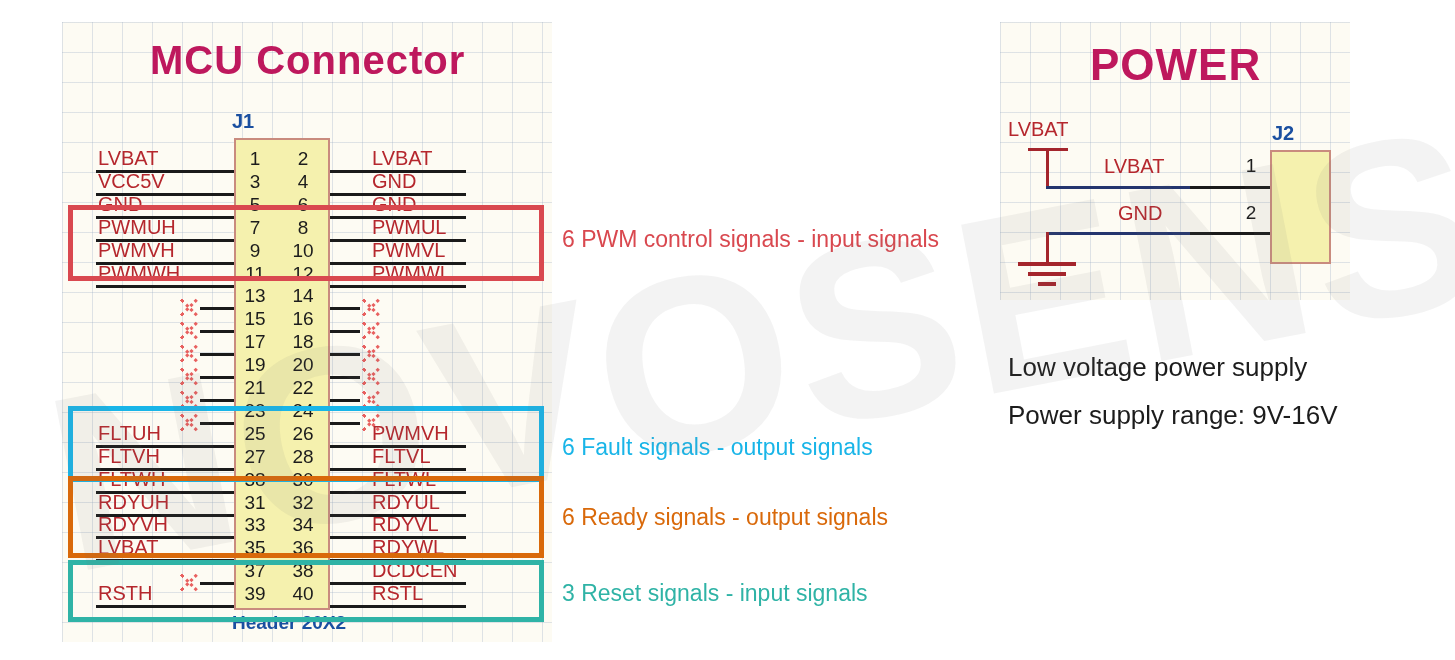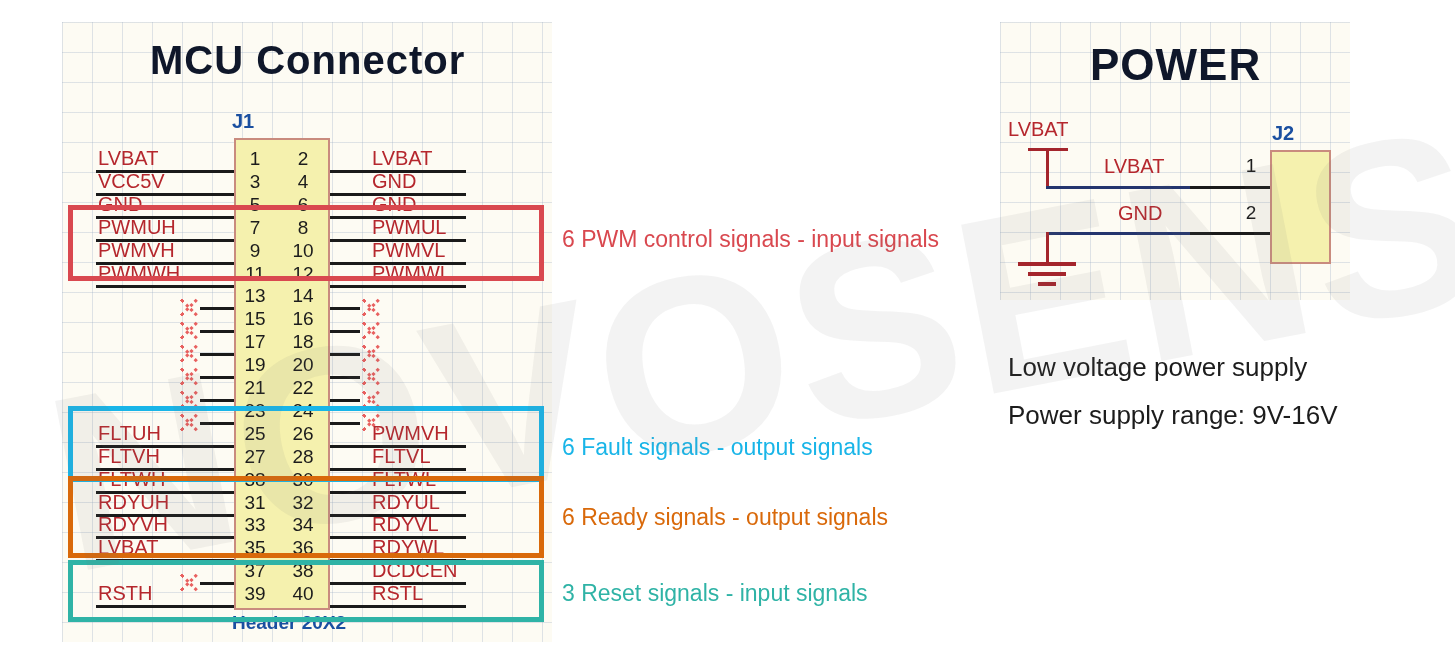--- a/index.html
+++ b/index.html
@@ -18,21 +18,21 @@
   
   .watermark{position:absolute;left:0;top:150px;width:1455px;height:380px;
              pointer-events:none;z-index:60;}
   .wm-text{position:absolute;left:40px;top:40px;
            font-size:250px;font-weight:700;letter-spacing:4px;
            color:rgba(120,120,120,.085);
            font-family:"Liberation Sans",sans-serif;
            transform:rotate(-11deg);white-space:nowrap;}
 
   
-  .sch-title{position:absolute;color:#0f172a;font-weight:700;z-index:12;}
+  .sch-title{position:absolute;color:#be185d;font-weight:700;z-index:12;}
   #mcu-title{left:150px;top:38px;font-size:40px;letter-spacing:1px;}
   #pwr-title{left:1090px;top:40px;font-size:44px;letter-spacing:1px;text-align:right;}
 
   
   .conn-body{position:absolute;background:#f5f1ae;border:2px solid #c98b7e;z-index:14;}
   #j1-body{left:234px;top:138px;width:92px;height:468px;}
   #j2-body{left:1270px;top:150px;width:57px;height:110px;}
   .refdes{position:absolute;color:#1a4fa0;font-weight:700;font-size:20px;z-index:16;}
   #j1-ref{left:232px;top:110px;}
   #j2-ref{left:1272px;top:122px;}

